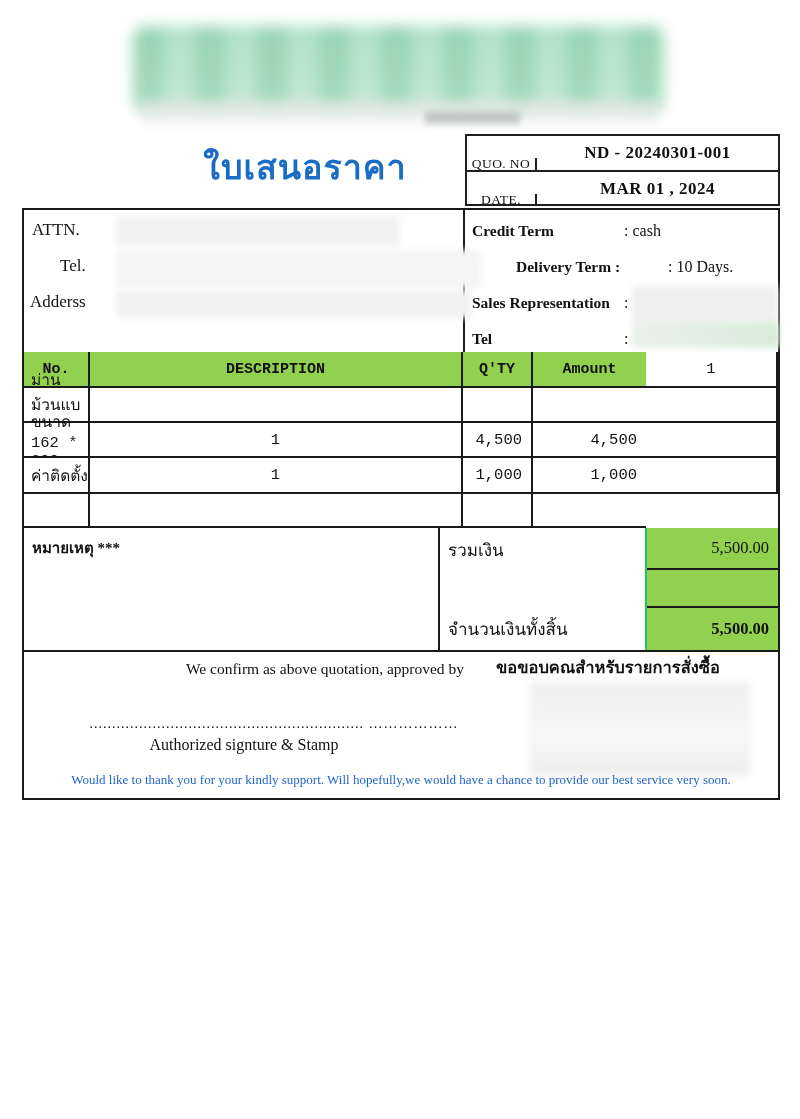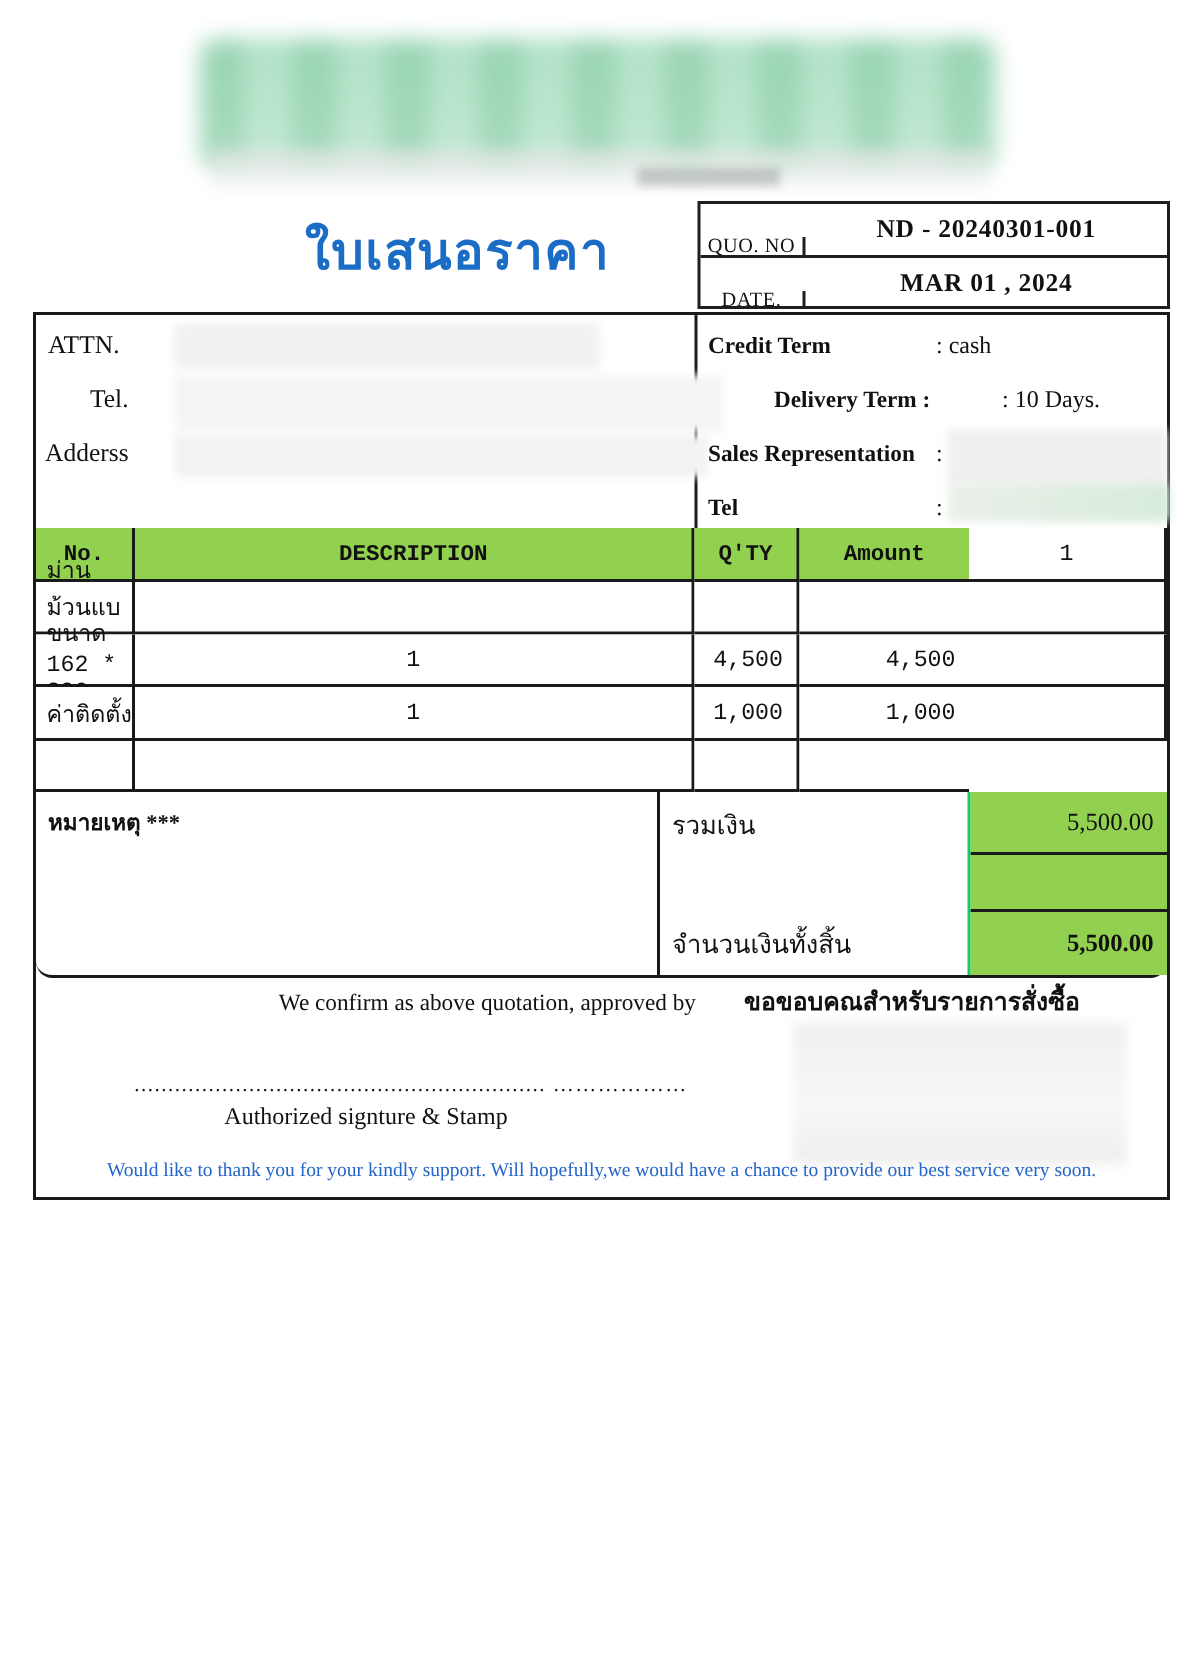--- a/index.html
+++ b/index.html
@@ -96,21 +96,21 @@
   }
   .cell.c-no   { justify-content:center; }
   .cell.c-desc { justify-content:flex-start; padding-left:7px; }
   .cell.c-qty  { justify-content:center; }
   .cell.c-num  { justify-content:flex-end; padding-right:9px; }
 
   
   .totals {
     position:absolute; left:0; top:318px; width:754px; height:122px;
     display:grid; grid-template-columns:416px 207px 131px;
-    border-bottom:2px solid #1a1a1a; box-sizing:content-box;border-radius:11px;
+    border-bottom:2px solid #1a1a1a; box-sizing:content-box;
   }
   .note-cell {
     border-right:2px solid #1a1a1a; box-sizing:border-box;
     padding:8px 0 0 8px; font-size:15px; font-weight:bold;
   }
   .total-labels { position:relative; border-right:2px solid #22c55e; box-sizing:border-box; }
   .subtotal-label  { position:absolute; left:8px; top:8px;    font-size:17px; }
   .grandtotal-label{ position:absolute; left:8px; bottom:8px; font-size:17px; }
   .green-cells { display:grid; grid-template-rows:40px 40px 42px; }
   .green-cell {

